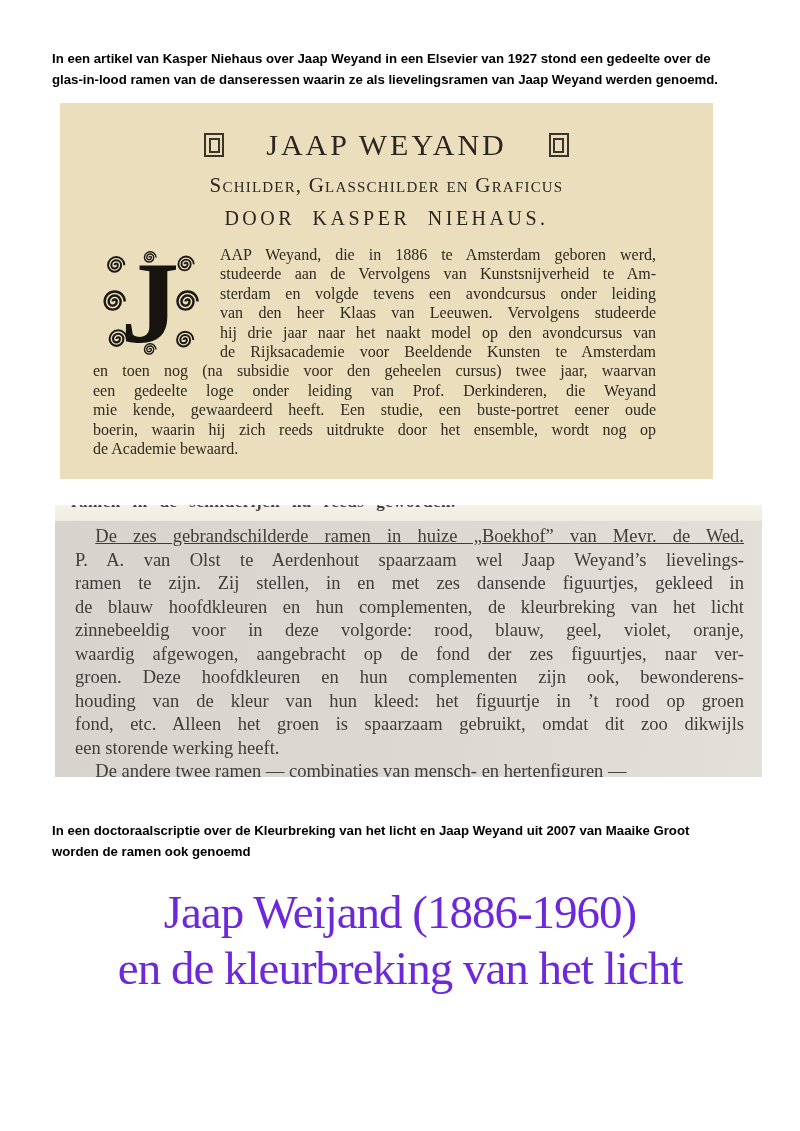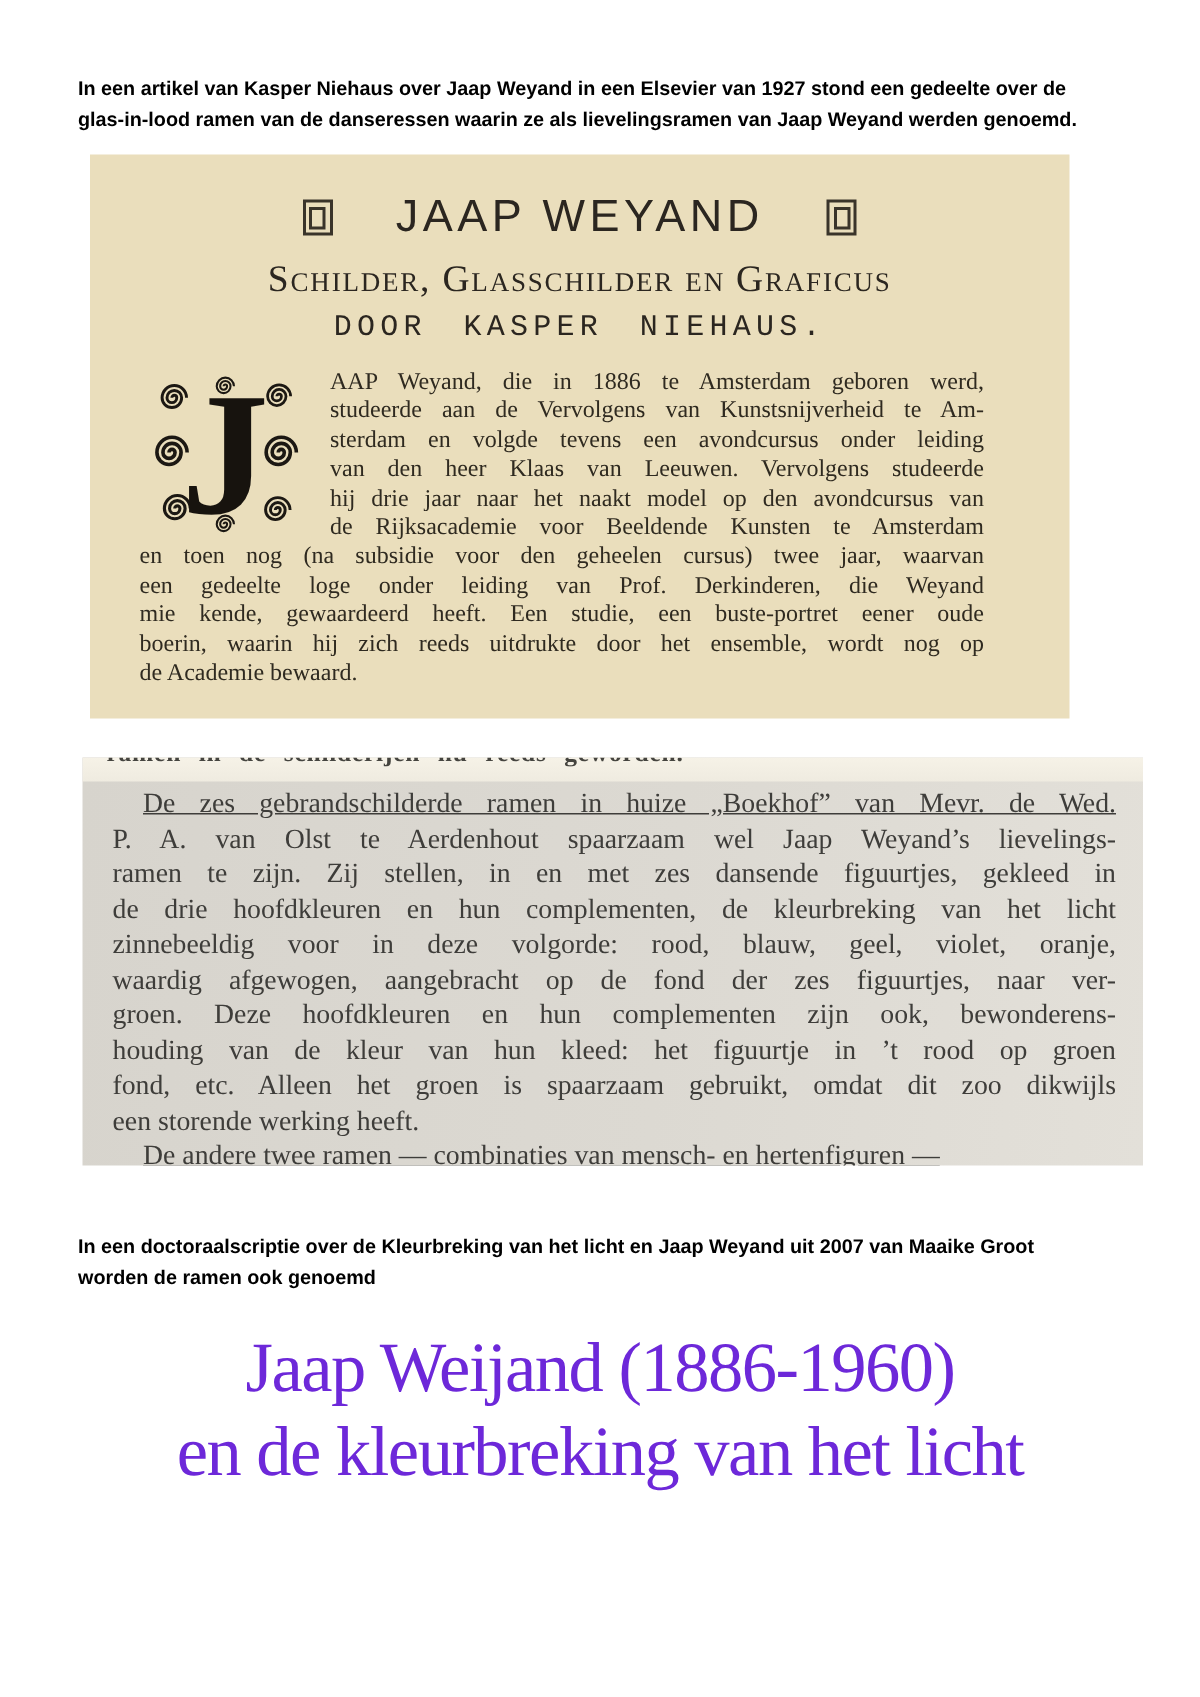--- a/index.html
+++ b/index.html
@@ -10,28 +10,28 @@
   .note{position:absolute;left:52px;margin:0;color:#000;
         font:bold 13.2px/21px "Liberation Sans",sans-serif;}
   .note span{display:block;white-space:nowrap;}
   #intro{top:48px;}
   #outro{top:820px;}
 
   
   .scan1{position:absolute;left:60px;top:103px;width:653px;height:376px;
          background:#eadebc;color:#2f2a20;overflow:hidden;}
   .s1-titlerow{margin-top:26px;height:32px;display:flex;align-items:center;justify-content:center;gap:42px;}
-  .s1-title{font-family:Liberation Sans, sans-serif;font-size:30px;letter-spacing:3px;
+  .s1-title{font-family:Liberation Serif, serif;font-size:30px;letter-spacing:3px;
             color:#2b2620;white-space:nowrap;}
   .sq{width:16px;height:20px;border:2px solid #3a342a;display:inline-flex;
       align-items:center;justify-content:center;background:transparent;}
   .sq-in{width:7px;height:11px;border:2px solid #3a342a;display:block;}
   .s1-sub{margin-top:12px;height:20px;text-align:center;font-family:"Liberation Serif",serif;
-          font-variant:small-caps;font-size:25px;letter-spacing:1.2px;color:#2b2620;}
-  .s1-by{margin-top:14px;height:24px;text-align:center;font-family:Liberation Mono, monospace;
+          font-variant:small-caps;font-size:21px;letter-spacing:1.2px;color:#2b2620;}
+  .s1-by{margin-top:14px;height:24px;text-align:center;font-family:Liberation Serif, serif;
          font-size:20px;letter-spacing:3.5px;word-spacing:9px;color:#2b2620;}
   .s1-body{margin-top:14px;padding:0 57px 0 33px;font-family:"Liberation Serif",serif;
            font-size:16px;line-height:19.4px;}
   .dropcap{float:left;width:116px;height:115px;margin:1px 11px 0 0;}
   .jl{text-align:justify;text-align-last:justify;}
   .jl.no-just{text-align-last:left;}
 
   
   .scan2{position:absolute;left:55px;top:505px;width:707px;height:272px;overflow:hidden;
          background:linear-gradient(96deg,#d7d4cd 0%,#dcd9d2 55%,#e3e0d9 100%);}
@@ -111,21 +111,21 @@
 
   <div class="scan2">
     <div class="s2-strip">
       <div class="s2-clip">ramen in de schilderijen nu reeds geworden.</div>
     </div>
     <div class="s2-body">
 
     <div class="jl2 ind">De zes gebrandschilderde ramen in huize „Boekhof” van Mevr. de Wed.</div>
         <div class="jl2">P. A. van Olst te Aerdenhout spaarzaam wel Jaap Weyand’s lievelings-</div>
         <div class="jl2">ramen te zijn. Zij stellen, in en met zes dansende figuurtjes, gekleed in</div>
-        <div class="jl2">de drie hoofdkleuren en hun complementen, de kleurbreking van het licht</div>
+        <div class="jl2">de blauw hoofdkleuren en hun complementen, de kleurbreking van het licht</div>
         <div class="jl2">zinnebeeldig voor in deze volgorde: rood, blauw, geel, violet, oranje,</div>
         <div class="jl2">waardig afgewogen, aangebracht op de fond der zes figuurtjes, naar ver-</div>
         <div class="jl2">groen. Deze hoofdkleuren en hun complementen zijn ook, bewonderens-</div>
         <div class="jl2">houding van de kleur van hun kleed: het figuurtje in ’t rood op groen</div>
         <div class="jl2">fond, etc. Alleen het groen is spaarzaam gebruikt, omdat dit zoo dikwijls</div>
         <div class="jl2 no-just">een storende werking heeft.</div>
         <div class="jl2 ind no-just">De andere twee ramen — combinaties van mensch- en hertenfiguren —</div>
       </div>
   </div>
 

